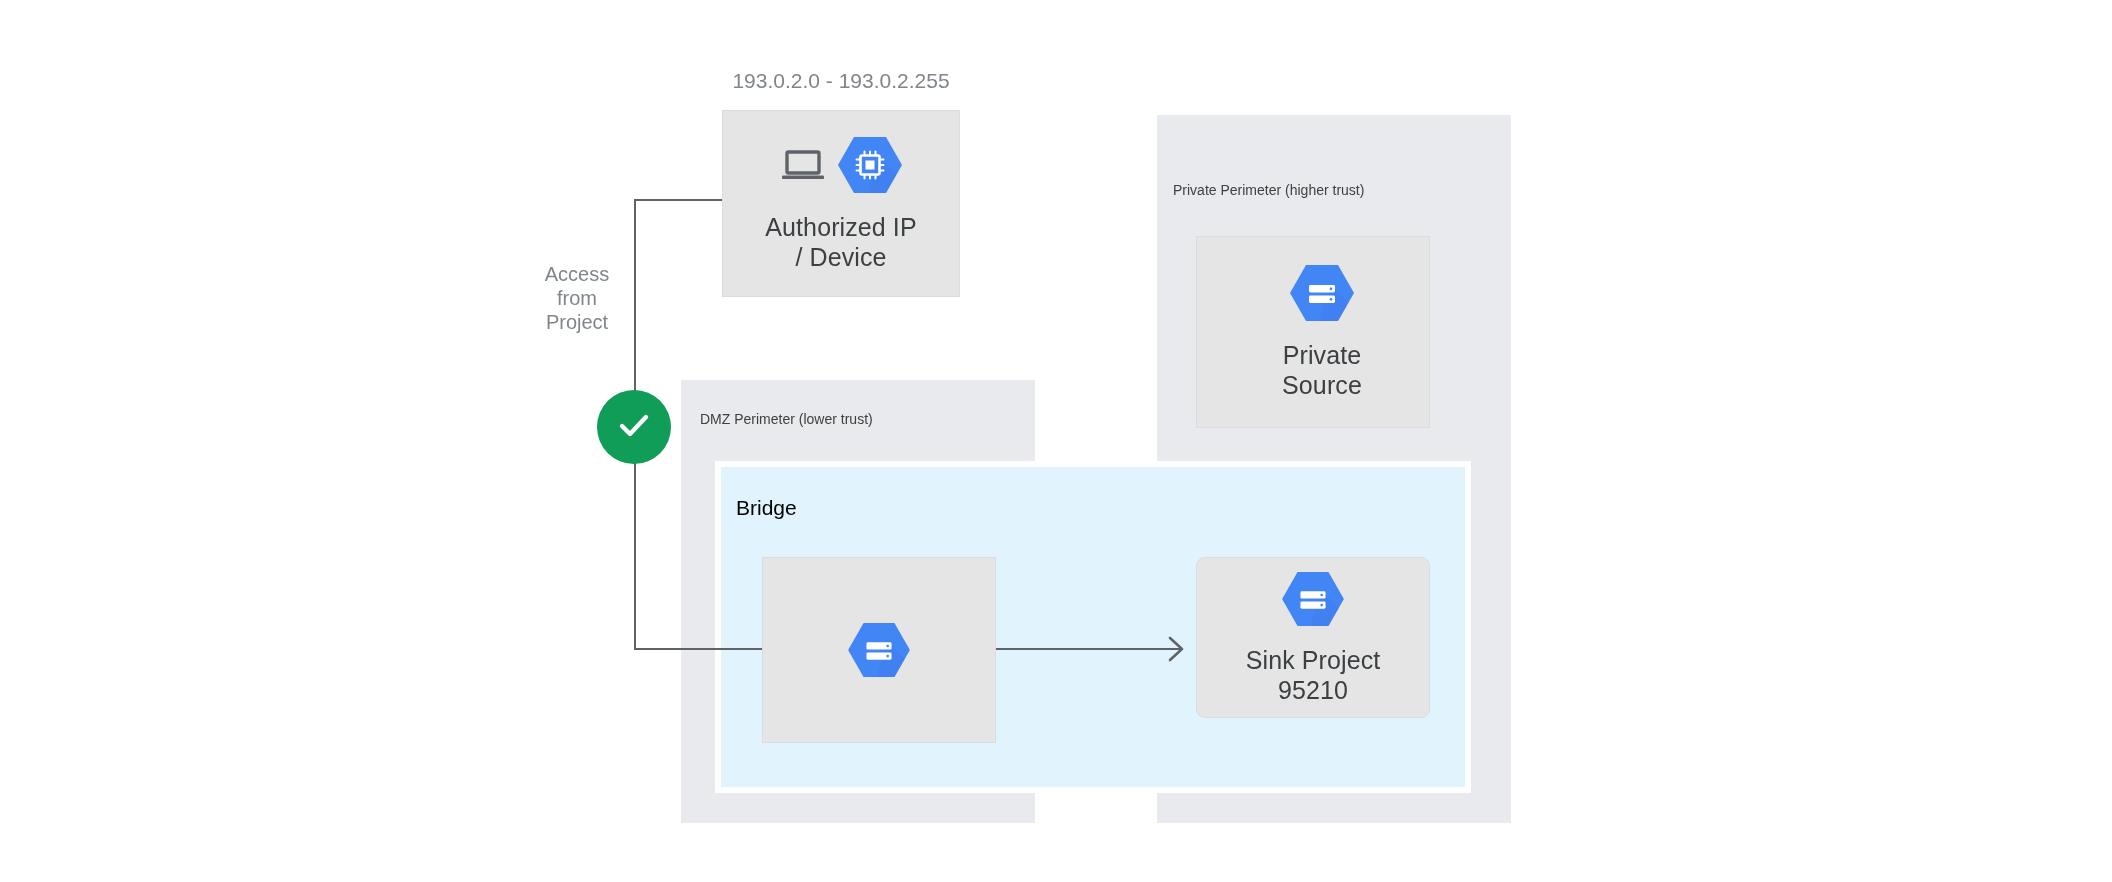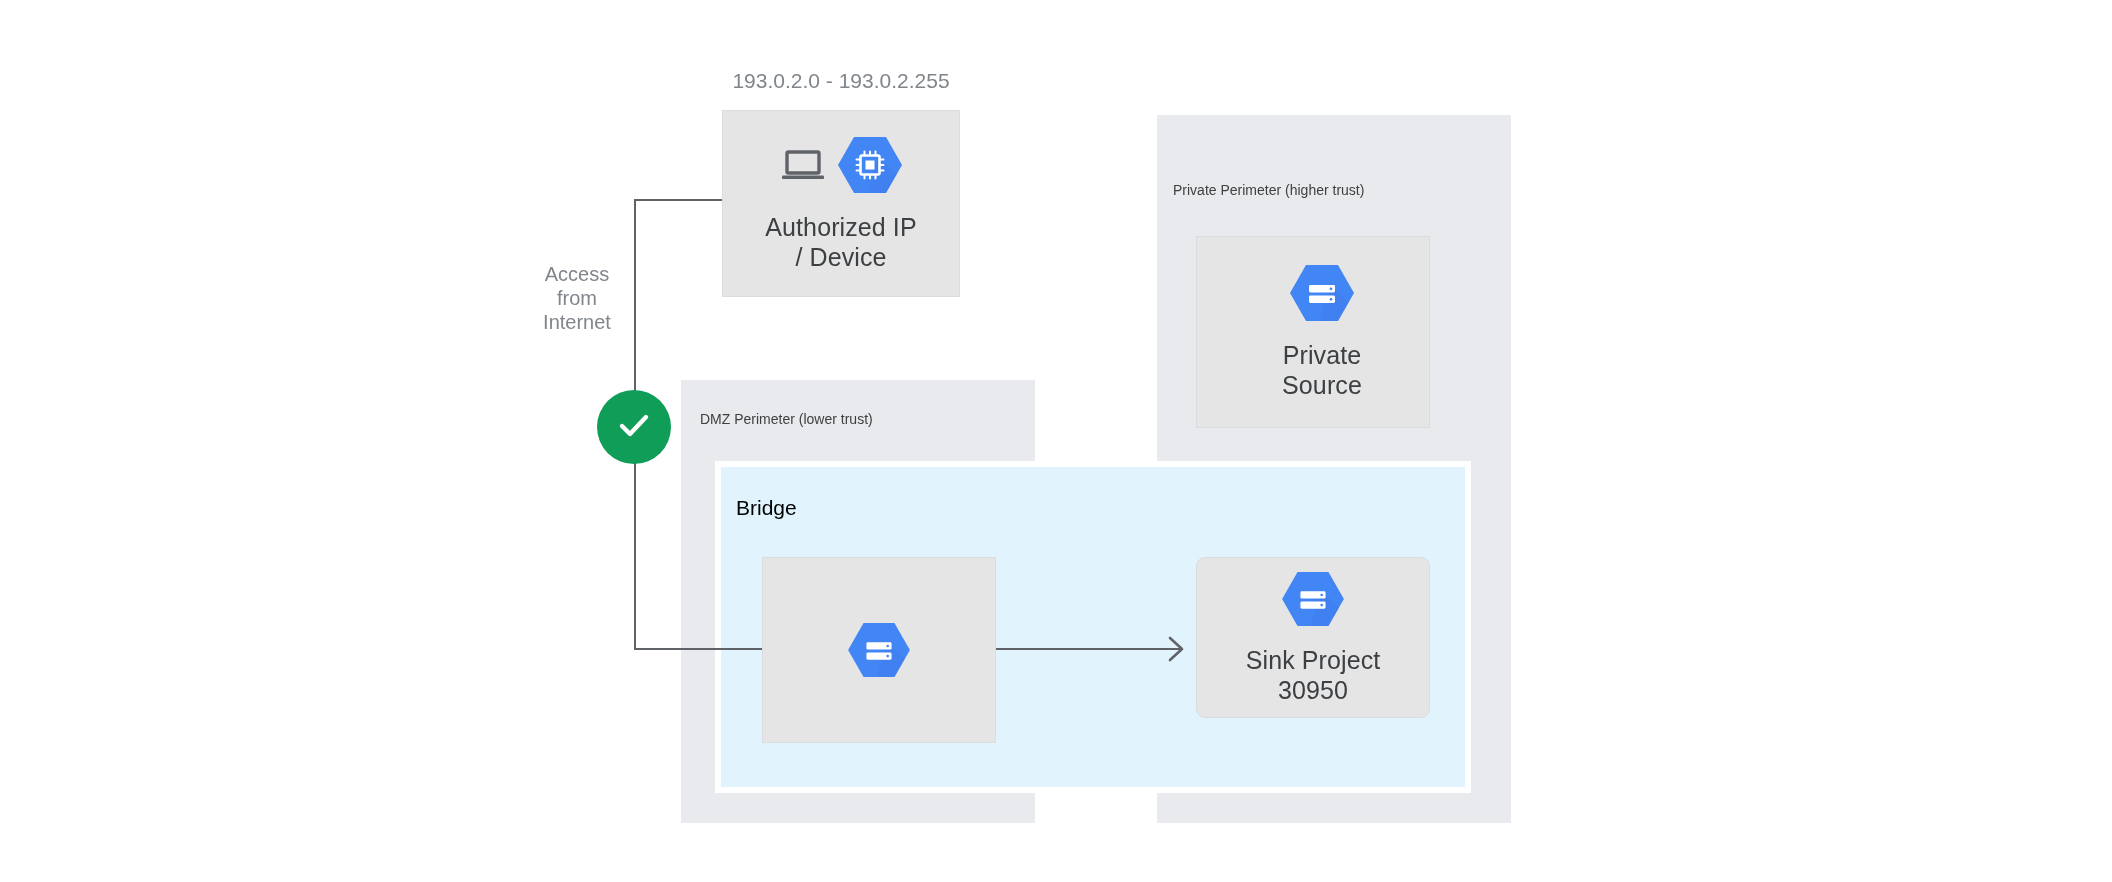--- a/index.html
+++ b/index.html
@@ -213,21 +213,21 @@
     </div>
     <div class="node-label">
       <span>Authorized IP</span>
       <span class="l2">/ Device</span>
     </div>
   </div>
 
   <div class="side-label" style="left:527px; top:262px; width:100px;">
     <span>Access</span>
     <span>from</span>
-    <span>Internet</span>
+    <span>Project</span>
   </div>
 
   <div class="check-badge" style="left:597px; top:390px; width:74px; height:74px;">
     <span>
       <svg width="42" height="42" viewBox="0 0 42 42" aria-hidden="true">
         <polyline points="9,22 17,30 33,13" fill="none" stroke="#ffffff" stroke-width="4.4" stroke-linecap="round" stroke-linejoin="round"></polyline>
       </svg>
     </span>
   </div>
 
@@ -281,17 +281,17 @@
           </g>
           <g fill="#4285F4">
             <circle cx="41" cy="24.8" r="1.35"></circle>
             <circle cx="41" cy="35.3" r="1.35"></circle>
           </g>
         </svg>
       </span>
     </div>
     <div class="node-label">
       <span>Sink Project</span>
-      <span class="l2">30950</span>
+      <span class="l2">95210</span>
     </div>
   </div>
 
 </div>
 
 </body></html>

